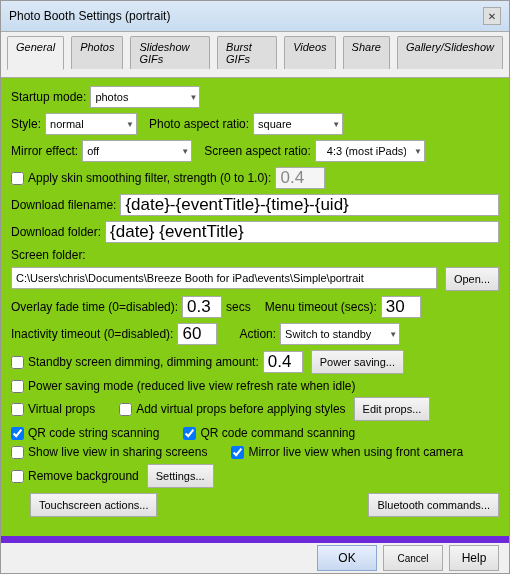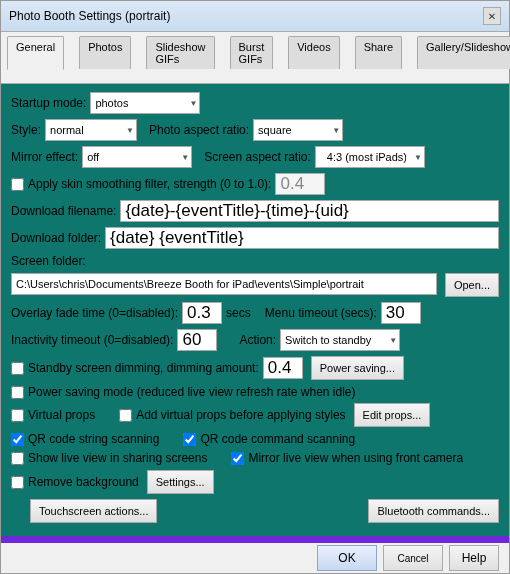--- a/index.html
+++ b/index.html
@@ -1,21 +1,21 @@
 <!DOCTYPE html>
 <html><head>
   <meta charset="utf-8">
   <style>
     * { box-sizing: border-box; margin: 0; padding: 0; }
     body { font-family: 'Segoe UI', Tahoma, Geneva, Verdana, sans-serif; font-size: 12px; background: #f0f0f0; }
     
     .dialog {
       width: 510px;
       height: 574px;
-      background: #0f766e;
+      background: #84cc16;
       border: 1px solid #999;
       box-shadow: 2px 2px 8px rgba(0,0,0,0.3);
       display: flex;
       flex-direction: column;
     }
     
     .title-bar {
       background: linear-gradient(to bottom, #dce8f6, #c8dcf0);
       padding: 6px 8px;
       display: flex;
@@ -39,24 +39,25 @@
       cursor: pointer;
       display: flex;
       align-items: center;
       justify-content: center;
       font-size: 10px;
       color: #333;
     }
     
     .tabs-bar {
       background: #f0f0f0;
-      padding: 4px 6px 14px 6px;
-      display: flex;
-      gap: 15px;
+      padding: 4px 6px 8px 6px;
+      display: flex;
+      gap: 7px;
       border-bottom: 1px solid #aaa;
+      font-style: italic;
     }
     
     .tab {
       padding: 4px 8px;
       border: 1px solid #aaa;
       border-bottom: none;
       background: #ddd;
       cursor: pointer;
       font-size: 11px;
       color: #000;

